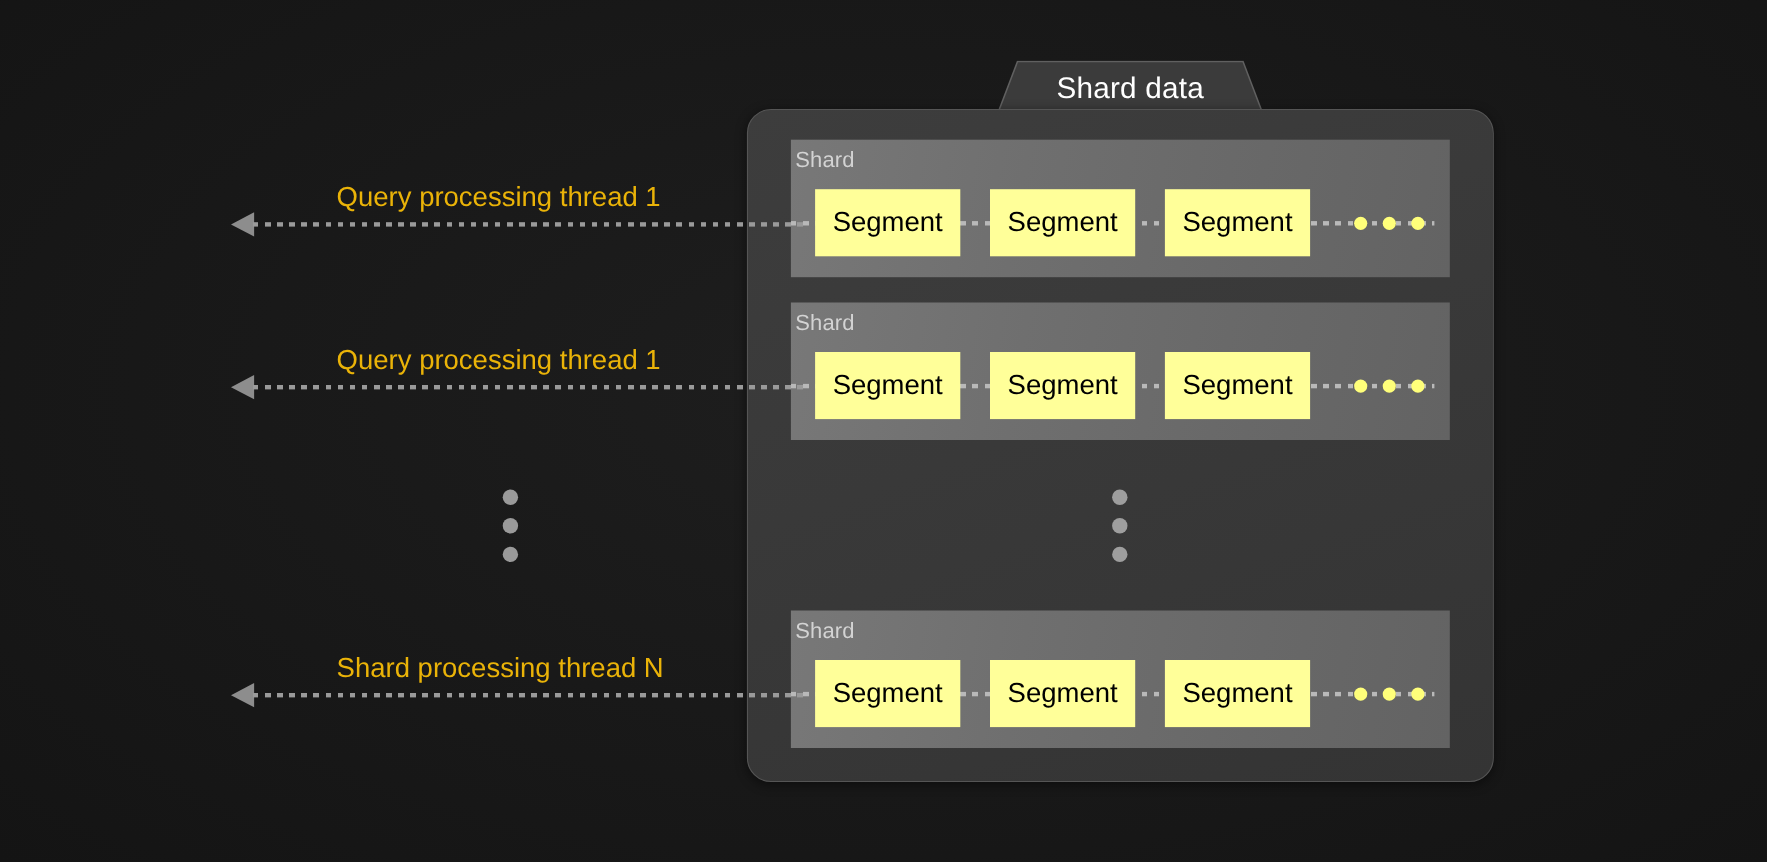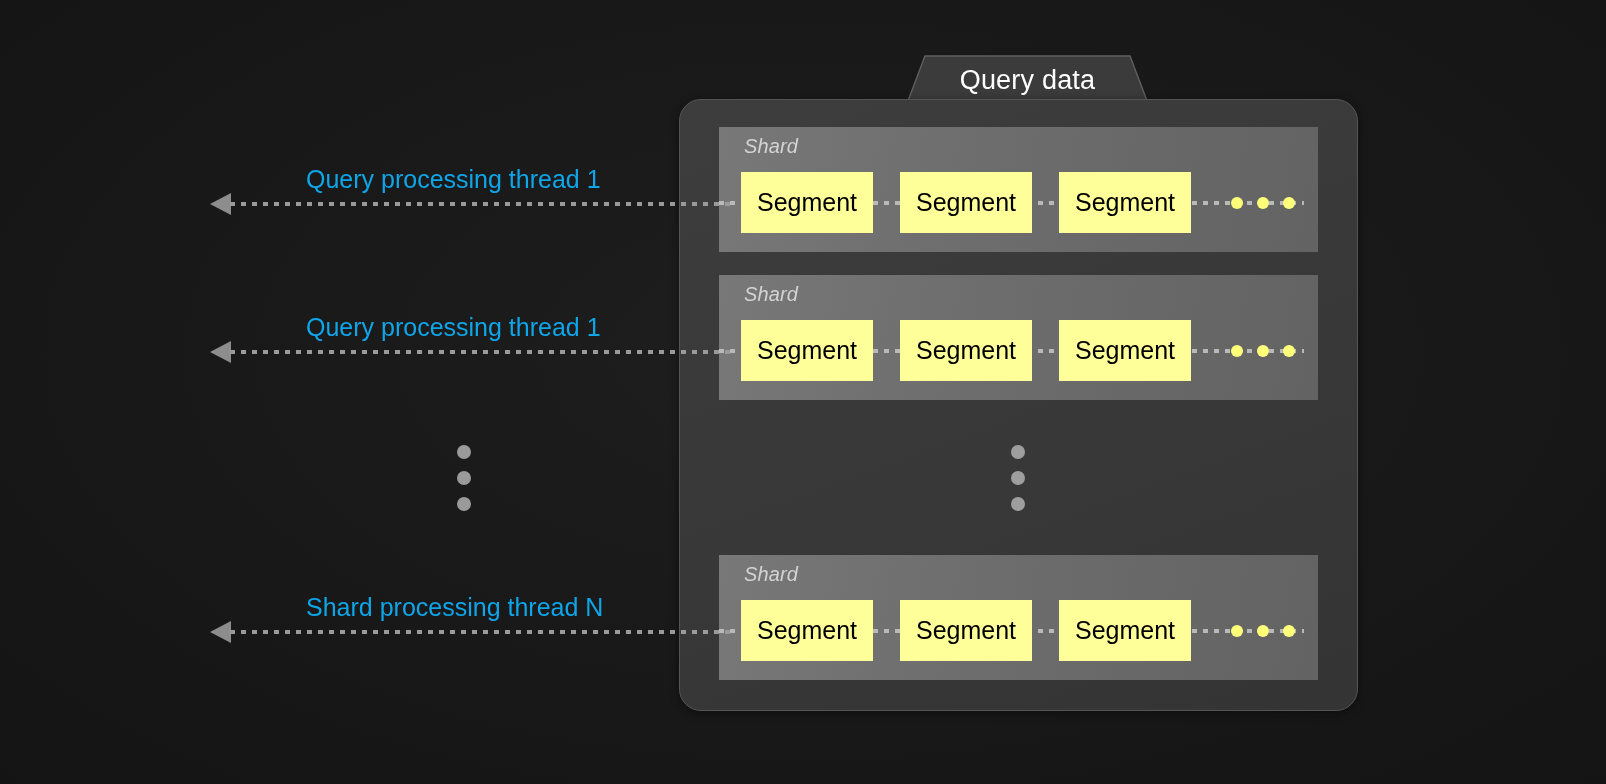--- a/index.html
+++ b/index.html
@@ -66,26 +66,25 @@
     height: 125px;
     background: linear-gradient(100deg, #787878 0%, #6f6f6f 35%, #686868 70%, #636363 100%);
     box-sizing: border-box;
   }
   .shard-1 { top: 127px; }
   .shard-2 { top: 275px; }
   .shard-3 { top: 555px; }
 
   .shard-label {
     position: absolute;
-    left: 25px;
+    left: 4px;
     top: 8px;
     color: #d3d3d3;
     font-size: 20px;
     letter-spacing: 0.1px;
-    font-style: italic;
   }
 
   
   .shard-line {
     position: absolute;
     left: 0;
     top: 74px;
     width: 585px;
     height: 4px;
     background-image: repeating-linear-gradient(to right,
@@ -145,21 +144,21 @@
     height: 60px;
   }
   .qrow-1 { top: 165px; }
   .qrow-2 { top: 313px; }
   .qrow-3 { top: 593px; }
 
   .query-label {
     position: absolute;
     left: 96px;
     top: 0px;
-    color: #0ea5e9;
+    color: #eab308;
     font-size: 25px;
     white-space: nowrap;
   }
   .query-arrowhead {
     position: absolute;
     left: 0px;
     top: 28px;
     width: 0;
     height: 0;
     border-top: 11px solid transparent;
@@ -176,21 +175,21 @@
       #9a9a9a 0px, #9a9a9a 5px, rgba(0,0,0,0) 5px, rgba(0,0,0,0) 11px);
   }
 </style>
 </head>
 <body>
 
 <div class="index-tab">
   <svg class="tab-shape" width="245" height="52" viewBox="0 0 245 52">
     <path d="M 20 1 L 225 1 L 244 51 L 1 51 Z" fill="#3b3b3b" stroke="#606060" stroke-width="1.4"></path>
   </svg>
-  <div class="tab-label">Query data</div>
+  <div class="tab-label">Shard data</div>
 </div>
 
 <div class="index-panel"></div>
 
 <div class="shard shard-1">
   <div class="shard-line"></div>
   <div class="shard-label">Shard</div>
   <div class="segment seg-1">Segment</div>
   <div class="segment seg-2">Segment</div>
   <div class="segment seg-3">Segment</div>

